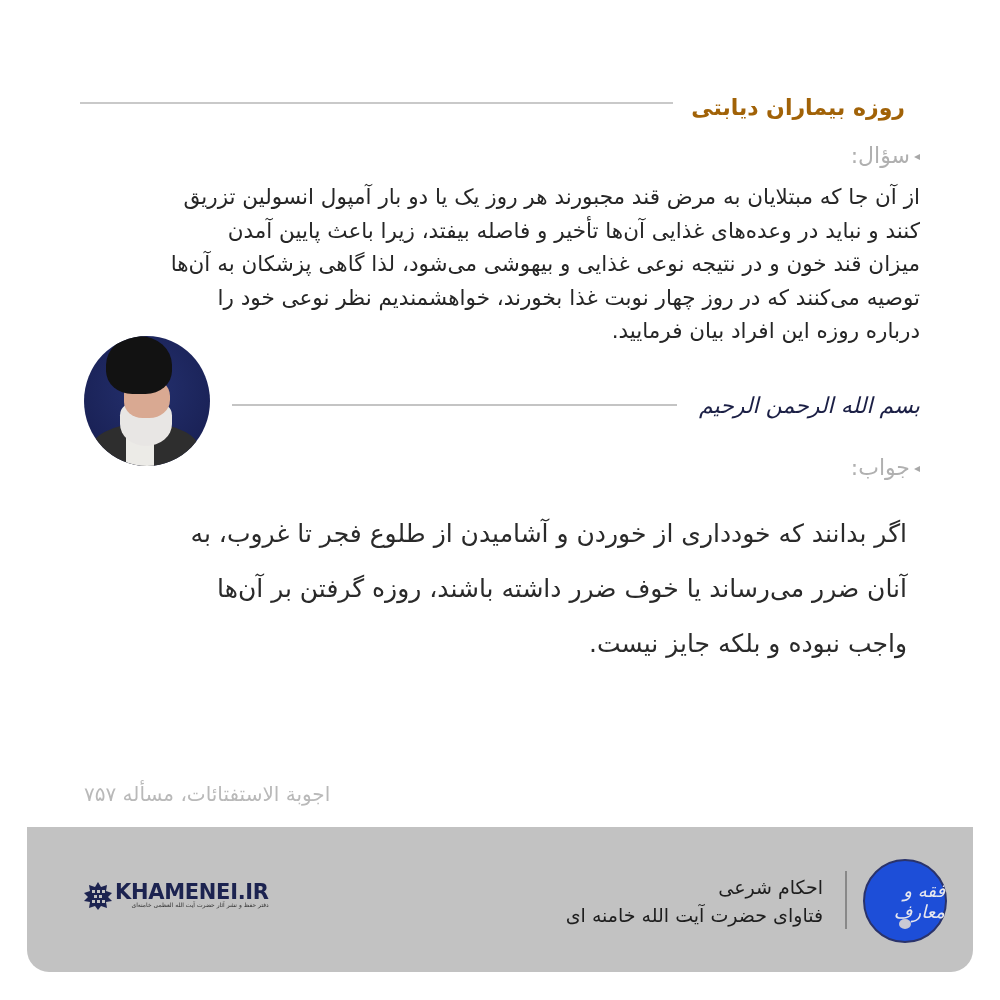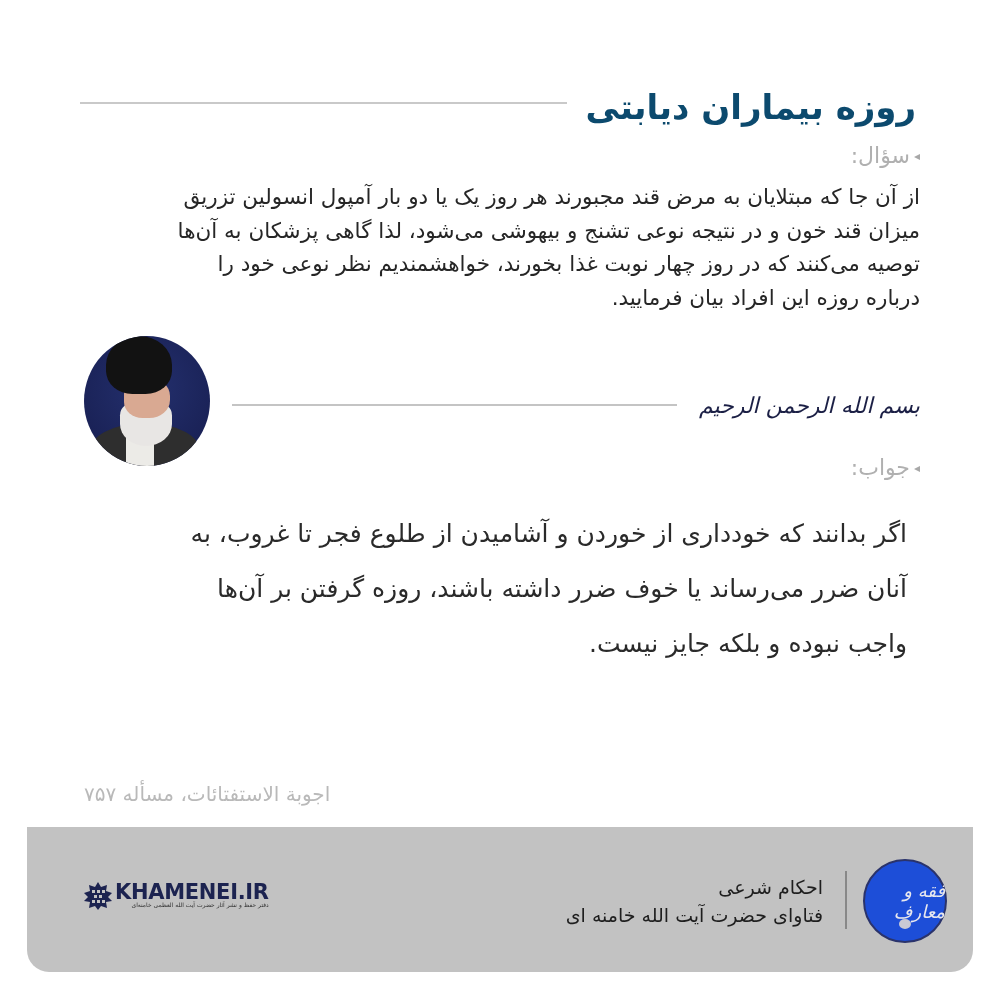--- a/index.html
+++ b/index.html
@@ -22,24 +22,24 @@
       left: 80px;
       right: 80px;
       height: 50px;
       display: flex;
       align-items: center;
       direction: rtl;
     }
     .title {
       font-family: "DejaVu Sans", sans-serif;
       font-weight: bold;
-      font-size: 34px;
-      color: #0c4a6e;
+      font-size: 22px;
+      color: #a16207;
       white-space: nowrap;
-      margin-right: 4px;
+      margin-right: 15px;
       letter-spacing: -1px;
     }
     .title-rule {
       flex: 1;
       height: 2px;
       background: #c9c9c9;
       margin-right: 18px;
       margin-top: -8px;
     }
     .section-label {
@@ -265,21 +265,22 @@
   <div class="title-rule"></div>
 </div>
 
 <div class="section-label question-label">
   <span class="tri">◂</span>
   <span>سؤال:</span>
 </div>
 
 <div class="question-body">
   <p>از آن جا که مبتلایان به مرض قند مجبورند هر روز یک یا دو بار آمپول انسولین تزریق</p>
-  <p>میزان قند خون و در نتیجه نوعی تشنج و بیهوشی می‌شود، لذا گاهی پزشکان به آن‌ها</p>
+  <p>کنند و نباید در وعده‌های غذایی آن‌ها تأخیر و فاصله بیفتد، زیرا باعث پایین آمدن</p>
+  <p>میزان قند خون و در نتیجه نوعی غذایی و بیهوشی می‌شود، لذا گاهی پزشکان به آن‌ها</p>
   <p>توصیه می‌کنند که در روز چهار نوبت غذا بخورند، خواهشمندیم نظر نوعی خود را</p>
   <p>درباره روزه این افراد بیان فرمایید.</p>
 </div>
 
 <div class="avatar">
   <div class="robe"></div>
   <div class="collar"></div>
   <div class="beard"></div>
   <div class="face"></div>
   <div class="turban"></div>

